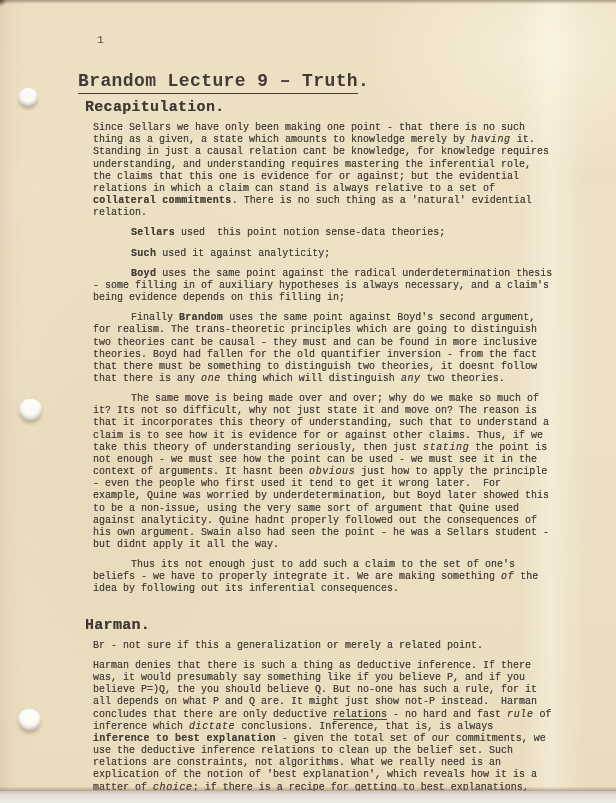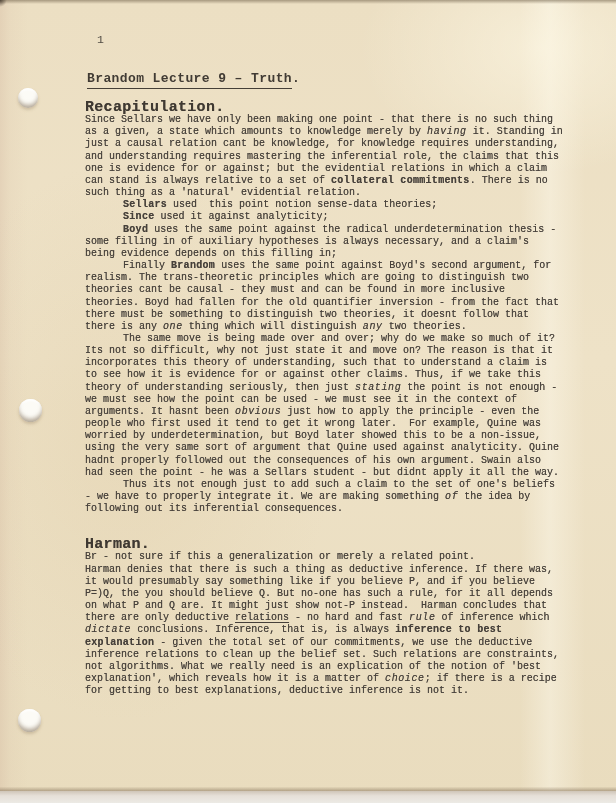--- a/index.html
+++ b/index.html
@@ -42,39 +42,39 @@
       0 2px 3px rgba(150,130,100,0.35);
   }
   .hole-1 { left: 18px; top: 88px;  width: 20px; height: 20px; }
   .hole-2 { left: 19px; top: 399px; width: 23px; height: 23px; }
   .hole-3 { left: 18px; top: 709px; width: 23px; height: 23px; }
   .page-number {
     position: absolute; left: 97px; top: 33px;
     font-size: 11.5px; color: #514b43; letter-spacing: 1px;
   }
   .title {
-    position: absolute; left: 87px; top: 71px; margin: 0;
-    font-size: 13px; font-weight: bold; color: #413b34;
+    position: absolute; left: 78px; top: 71px; margin: 0;
+    font-size: 18px; font-weight: bold; color: #413b34;
     letter-spacing: 0.4px;
   }
   .title .t-main {
     border-bottom: 1.6px solid #453f37;
     padding-bottom: 1.5px;
   }
   .doc-body {
     position: absolute; left: 85px; top: 102px; width: 478px;
     font-size: 10px; line-height: 12.15px; color: #46403a;
     text-shadow: 0 0 0.5px rgba(70,64,58,0.7);
   }
   .doc-body .heading {
     font-weight: bold; font-size: 15px; letter-spacing: 0.3px;
     color: #3f3932; margin: 0;
   }
   .doc-body .heading.spaced { margin-top: 24px; }
-  .doc-body p.para { margin: 0; white-space: pre-wrap; }
+  .doc-body p.para { margin: 8px; white-space: pre-wrap; }
   .doc-body p.para.indent { text-indent: 38px; }
   .doc-body .b { font-weight: bold; letter-spacing: 0.3px; }
   .doc-body .i { font-style: italic; letter-spacing: 0.6px; }
   .doc-body .u { text-decoration: underline; text-underline-offset: 2px; }
 </style>
 </head>
 <body>
 
 <div class="scan">
   <div class="edge-top"></div>
@@ -85,21 +85,21 @@
   <div class="hole hole-3"></div>
 
   <div class="page-number">1</div>
 
   <h1 class="title"><span class="t-main">Brandom Lecture 9 – Truth</span><span>.</span></h1>
 
   <div class="doc-body">
       <div class="heading">Recapitulation.</div>
       <p class="para"><span>Since Sellars we have only been making one point - that there is no such thing as a given, a state which amounts to knowledge merely by </span><span class="i">having</span><span> it. Standing in just a causal relation cant be knowledge, for knowledge requires understanding, and understanding requires mastering the inferential role, the claims that this one is evidence for or against; but the evidential relations in which a claim can stand is always relative to a set of </span><span class="b">collateral commitments</span><span>. There is no such thing as a 'natural' evidential relation.</span></p>
       <p class="para indent"><span class="b">Sellars</span><span> used  this point notion sense-data theories;</span></p>
-      <p class="para indent"><span class="b">Since</span><span> used it against analyticity;</span></p>
+      <p class="para indent"><span class="b">Such</span><span> used it against analyticity;</span></p>
       <p class="para indent"><span class="b">Boyd</span><span> uses the same point against the radical underdetermination thesis - some filling in of auxiliary hypotheses is always necessary, and a claim's being evidence depends on this filling in;</span></p>
       <p class="para indent"><span>Finally </span><span class="b">Brandom</span><span> uses the same point against Boyd's second argument, for realism. The trans-theoretic principles which are going to distinguish two theories cant be causal - they must and can be found in more inclusive theories. Boyd had fallen for the old quantifier inversion - from the fact that there must be something to distinguish two theories, it doesnt follow that there is any </span><span class="i">one</span><span> thing which will distinguish </span><span class="i">any</span><span> two theories.</span></p>
       <p class="para indent"><span>The same move is being made over and over; why do we make so much of it? Its not so difficult, why not just state it and move on? The reason is that it incorporates this theory of understanding, such that to understand a claim is to see how it is evidence for or against other claims. Thus, if we take this theory of understanding seriously, then just </span><span class="i">stating</span><span> the point is not enough - we must see how the point can be used - we must see it in the context of arguments. It hasnt been </span><span class="i">obvious</span><span> just how to apply the principle - even the people who first used it tend to get it wrong later.  For example, Quine was worried by underdetermination, but Boyd later showed this to be a non-issue, using the very same sort of argument that Quine used against analyticity. Quine hadnt properly followed out the consequences of his own argument. Swain also had seen the point - he was a Sellars student - but didnt apply it all the way.</span></p>
       <p class="para indent"><span>Thus its not enough just to add such a claim to the set of one's beliefs - we have to properly integrate it. We are making something </span><span class="i">of</span><span> the idea by following out its inferential consequences.</span></p>
       <div class="heading spaced">Harman.</div>
       <p class="para"><span>Br - not sure if this a generalization or merely a related point.</span></p>
       <p class="para"><span>Harman denies that there is such a thing as deductive inference. If there was, it would presumably say something like if you believe P, and if you believe P=)Q, the you should believe Q. But no-one has such a rule, for it all depends on what P and Q are. It might just show not-P instead.  Harman concludes that there are only deductive </span><span class="u">relations</span><span> - no hard and fast </span><span class="i">rule</span><span> of inference which </span><span class="i">dictate</span><span> conclusions. Inference, that is, is always </span><span class="b">inference to best explanation</span><span> - given the total set of our commitments, we use the deductive inference relations to clean up the belief set. Such relations are constraints, not algorithms. What we really need is an explication of the notion of 'best explanation', which reveals how it is a matter of </span><span class="i">choice</span><span>; if there is a recipe for getting to best explanations, deductive inference is not it.</span></p>
     </div>
 
   <div class="edge-bottom-line"></div>

